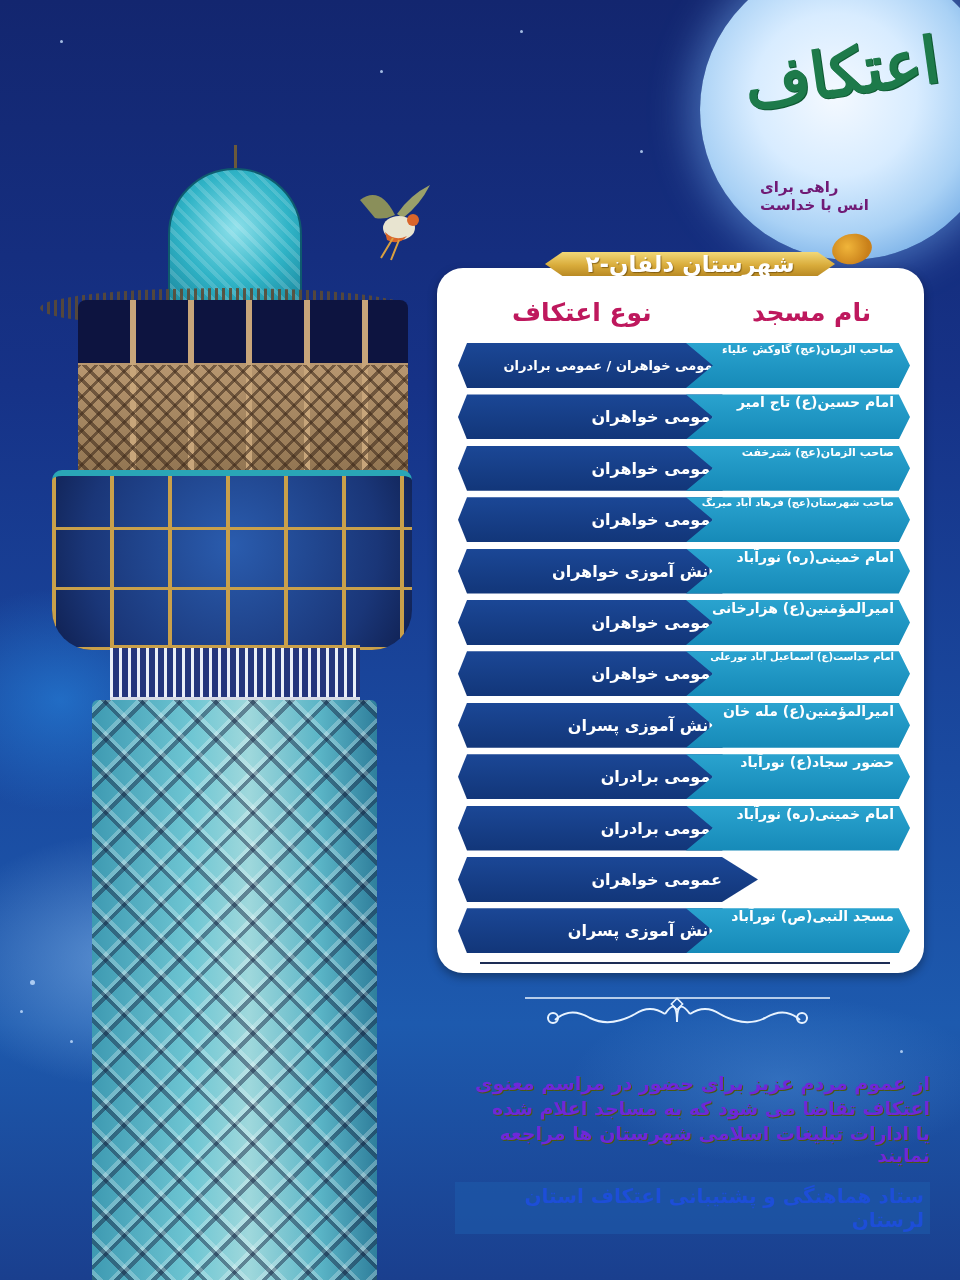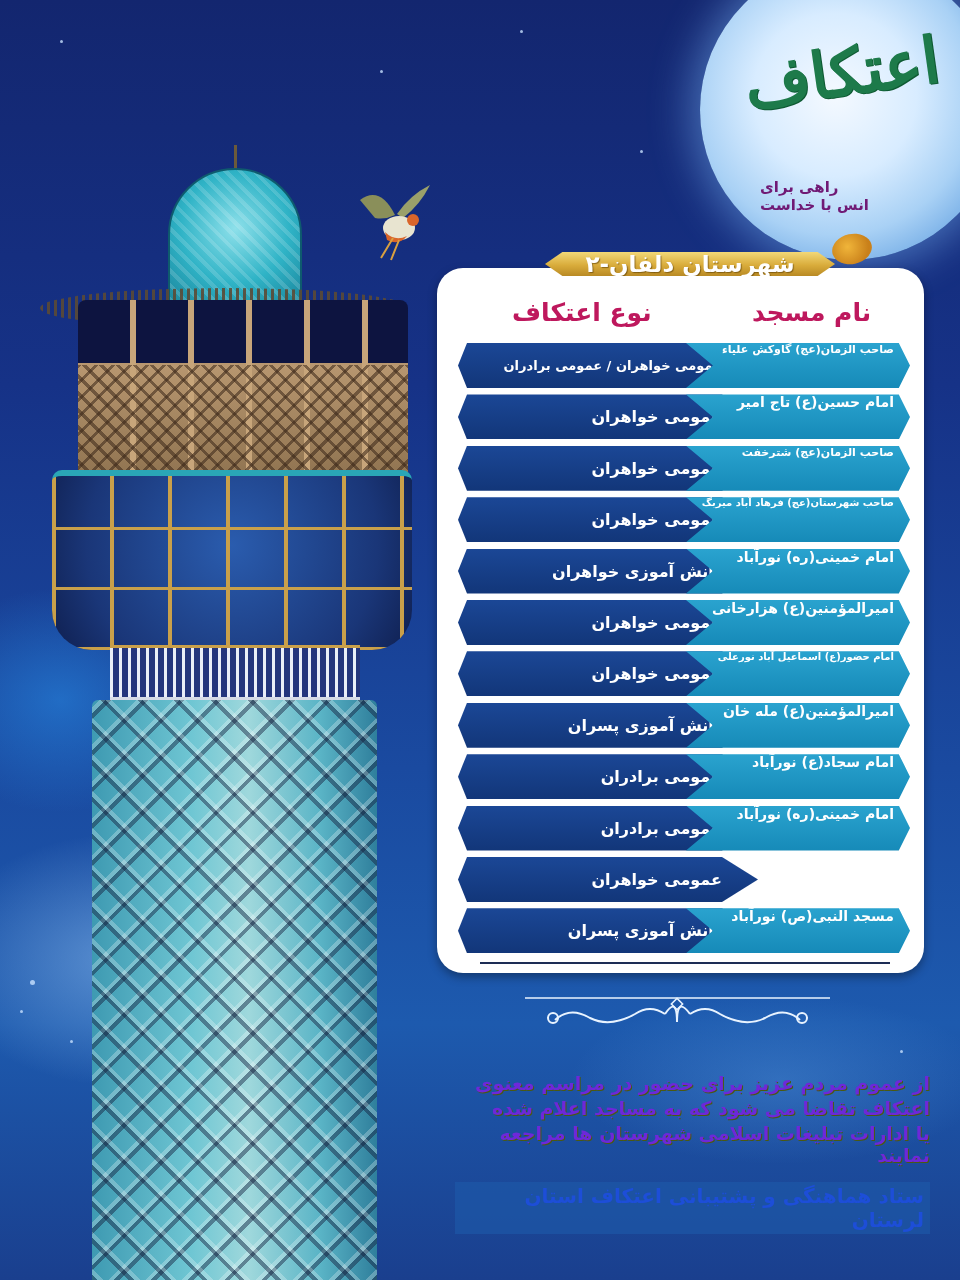--- a/index.html
+++ b/index.html
@@ -242,37 +242,37 @@
       </div>
     <div class="right">
         <span>امیرالمؤمنین(ع) هزارخانی</span>
       </div>
   </div>
   <div class="row">
     <div class="left">
         <span>عمومی خواهران</span>
       </div>
     <div class="right">
-        <span class="xs">امام حضور(ع) اسماعیل آباد نورعلی</span>
+        <span class="xs">امام خداست(ع) اسماعیل آباد نورعلی</span>
       </div>
   </div>
   <div class="row">
     <div class="left">
         <span>دانش آموزی پسران</span>
       </div>
     <div class="right">
         <span>امیرالمؤمنین(ع) مله خان</span>
       </div>
   </div>
   <div class="row">
     <div class="left">
         <span>عمومی برادران</span>
       </div>
     <div class="right">
-        <span>امام سجاد(ع) نورآباد</span>
+        <span>حضور سجاد(ع) نورآباد</span>
       </div>
   </div>
   <div class="row">
     <div class="left">
         <span>عمومی برادران</span>
       </div>
     <div class="right">
         <span>امام خمینی(ره) نورآباد</span>
       </div>
   </div>

